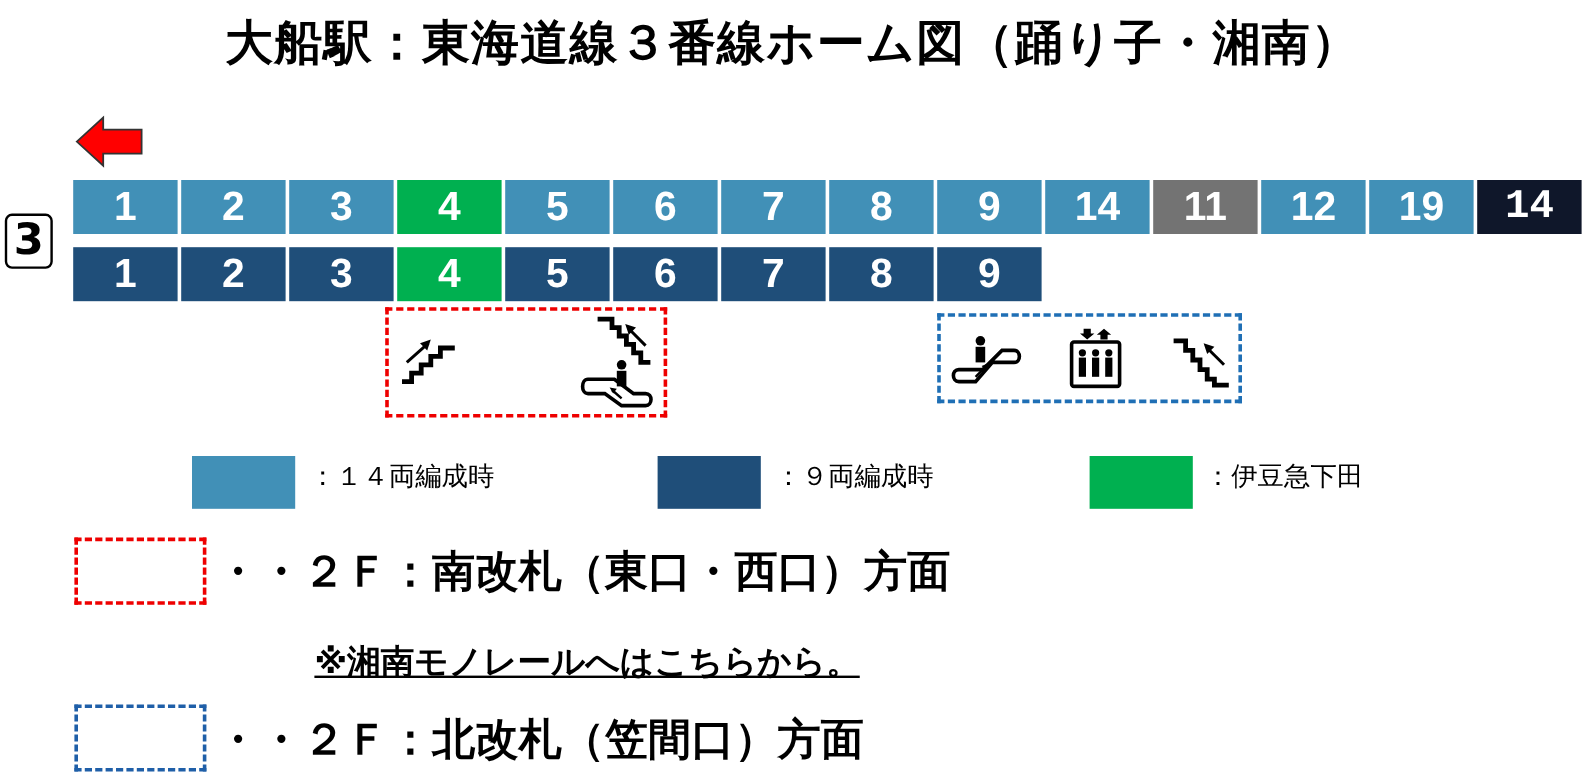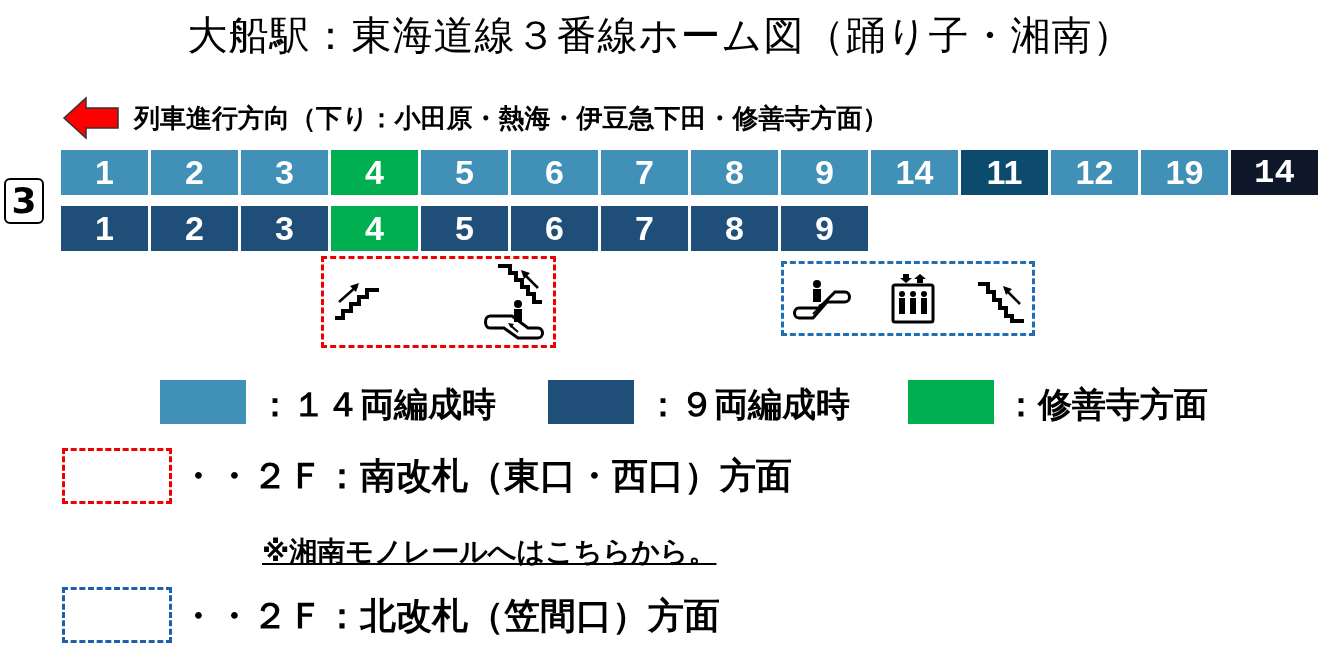--- a/index.html
+++ b/index.html
@@ -1,63 +1,62 @@
 <!DOCTYPE html>
 <html><head>
 <meta charset="utf-8">
 <style>
   html, body { margin:0; padding:0; background:#ffffff; }
   body { width:1321px; height:651px; position:relative; overflow:hidden;
          font-family:"DejaVu Sans", "Liberation Sans", sans-serif; color:#000; }
   .abs { position:absolute; }
-  .title { left:0; top:8px; width:1321px; text-align:center; font-size:40px; font-weight:normal; letter-spacing:1px; white-space:nowrap; }
+  .title { left:0; top:8px; width:1321px; text-align:center; font-size:40px; font-weight:bold; letter-spacing:1px; white-space:nowrap; }
   .direction { left:62px; top:96px; height:44px; display:flex; align-items:center; }
   .direction .label { font-size:26px; font-weight:bold; margin-left:14px; white-space:nowrap; }
   .track-badge { left:4px; top:178px; width:40px; height:46px; border:2px solid #000; border-radius:6px; box-sizing:border-box;
                  font-size:36px; font-weight:bold; display:flex; align-items:center; justify-content:center; line-height:1; }
   .car-row { left:61px; display:flex; }
   .car-row.top { top:150px; }
   .car-row.bottom { top:206px; }
   .car { width:87px; height:45px; margin-right:3px; color:#fff; font-weight:bold; font-size:34px;
          display:flex; align-items:center; justify-content:center; font-family:"Liberation Sans", sans-serif; }
   .box-red { left:321px; top:256px; width:235px; height:92px; border:3px dashed #ee0000; box-sizing:border-box; }
   .box-blue { left:781px; top:261px; width:254px; height:75px; border:3px dashed #1f6fb5; box-sizing:border-box; }
   .icon { position:absolute; }
   .legend-swatch { width:86px; height:44px; }
-  .legend-text { font-size:34px; font-weight:bold; white-space:nowrap;text-align:right; }
+  .legend-text { font-size:22px; font-weight:normal; white-space:nowrap;text-align:right; }
   .exit-box { width:110px; height:56px; box-sizing:border-box; }
   .exit-text { font-size:36px; font-weight:bold; white-space:nowrap; }
   .note { font-size:28px; font-weight:bold; white-space:nowrap; }
 </style>
 </head>
 <body>
 
 <div class="abs title">大船駅：東海道線３番線ホーム図（踊り子・湘南）</div>
 
 <div class="abs direction">
   <svg width="58" height="44" viewBox="0 0 58 44">
     <polygon points="2,22 24,2 24,12 56,12 56,32 24,32 24,42" fill="#ff0000" stroke="#333" stroke-width="1.5"></polygon>
   </svg>
-  <span class="label">列車進行方向（下り：小田原・熱海・伊豆急下田・修善寺方面）</span>
 </div>
 
 <div class="abs track-badge">3</div>
 
 <div class="abs car-row top" id="row14">
     <div class="car" style="background: rgb(65, 144, 183);">1</div>
     <div class="car" style="background: rgb(65, 144, 183);">2</div>
     <div class="car" style="background: rgb(65, 144, 183);">3</div>
     <div class="car" style="background: rgb(0, 176, 80);">4</div>
     <div class="car" style="background: rgb(65, 144, 183);">5</div>
     <div class="car" style="background: rgb(65, 144, 183);">6</div>
     <div class="car" style="background: rgb(65, 144, 183);">7</div>
     <div class="car" style="background: rgb(65, 144, 183);">8</div>
     <div class="car" style="background: rgb(65, 144, 183);">9</div>
     <div class="car" style="background: rgb(65, 144, 183);">14</div>
-    <div class="car" style="background: #0c4a6e;">11</div>
+    <div class="car" style="background: #737373;">11</div>
     <div class="car" style="background: rgb(65, 144, 183);">12</div>
     <div class="car" style="background: rgb(65, 144, 183);">19</div>
     <div class="car" style="background: #0f172a; font-family: Liberation Mono, monospace;">14</div>
   </div>
 <div class="abs car-row bottom" id="row9">
     <div class="car" style="background: rgb(31, 78, 121);">1</div>
     <div class="car" style="background: rgb(31, 78, 121);">2</div>
     <div class="car" style="background: rgb(31, 78, 121);">3</div>
     <div class="car" style="background: rgb(0, 176, 80);">4</div>
     <div class="car" style="background: rgb(31, 78, 121);">5</div>
@@ -111,20 +110,20 @@
   <polyline points="2,4 12,4 12,12 18,12 18,20 24,20 24,28 30,28 30,36 36,36 36,41 48,41" fill="none" stroke="#000" stroke-width="4"></polyline>
   <line x1="44" y1="24" x2="30" y2="10" stroke="#000" stroke-width="2.5"></line>
   <polygon points="27,6 36,9 30,15" fill="#000"></polygon>
 </svg>
 
 <div class="abs legend-swatch" style="left: 160px; top: 380px; background: rgb(65, 144, 183);" id="sw0"></div>
 <div class="abs legend-text" style="left:258px;top:382px;">：１４両編成時</div>
 <div class="abs legend-swatch" style="left: 548px; top: 380px; background: rgb(31, 78, 121);" id="sw1"></div>
 <div class="abs legend-text" style="left:646px;top:382px;">：９両編成時</div>
 <div class="abs legend-swatch" style="left: 908px; top: 380px; background: rgb(0, 176, 80);" id="sw2"></div>
-<div class="abs legend-text" style="left:1004px;top:382px;">：修善寺方面</div>
+<div class="abs legend-text" style="left:1004px;top:382px;">：伊豆急下田</div>
 
 <div class="abs exit-box" style="left:62px;top:448px;border:3px dashed #ee0000;"></div>
 <div class="abs exit-text" style="left:180px;top:452px;">・・２Ｆ：南改札（東口・西口）方面</div>
 <div class="abs note" style="left:262px;top:533px;text-decoration:underline;">※湘南モノレールへはこちらから。</div>
 
 <div class="abs exit-box" style="left:62px;top:587px;border:3px dashed #1f5fa8;"></div>
 <div class="abs exit-text" style="left:180px;top:592px;">・・２Ｆ：北改札（笠間口）方面</div>
 
 </body></html>

